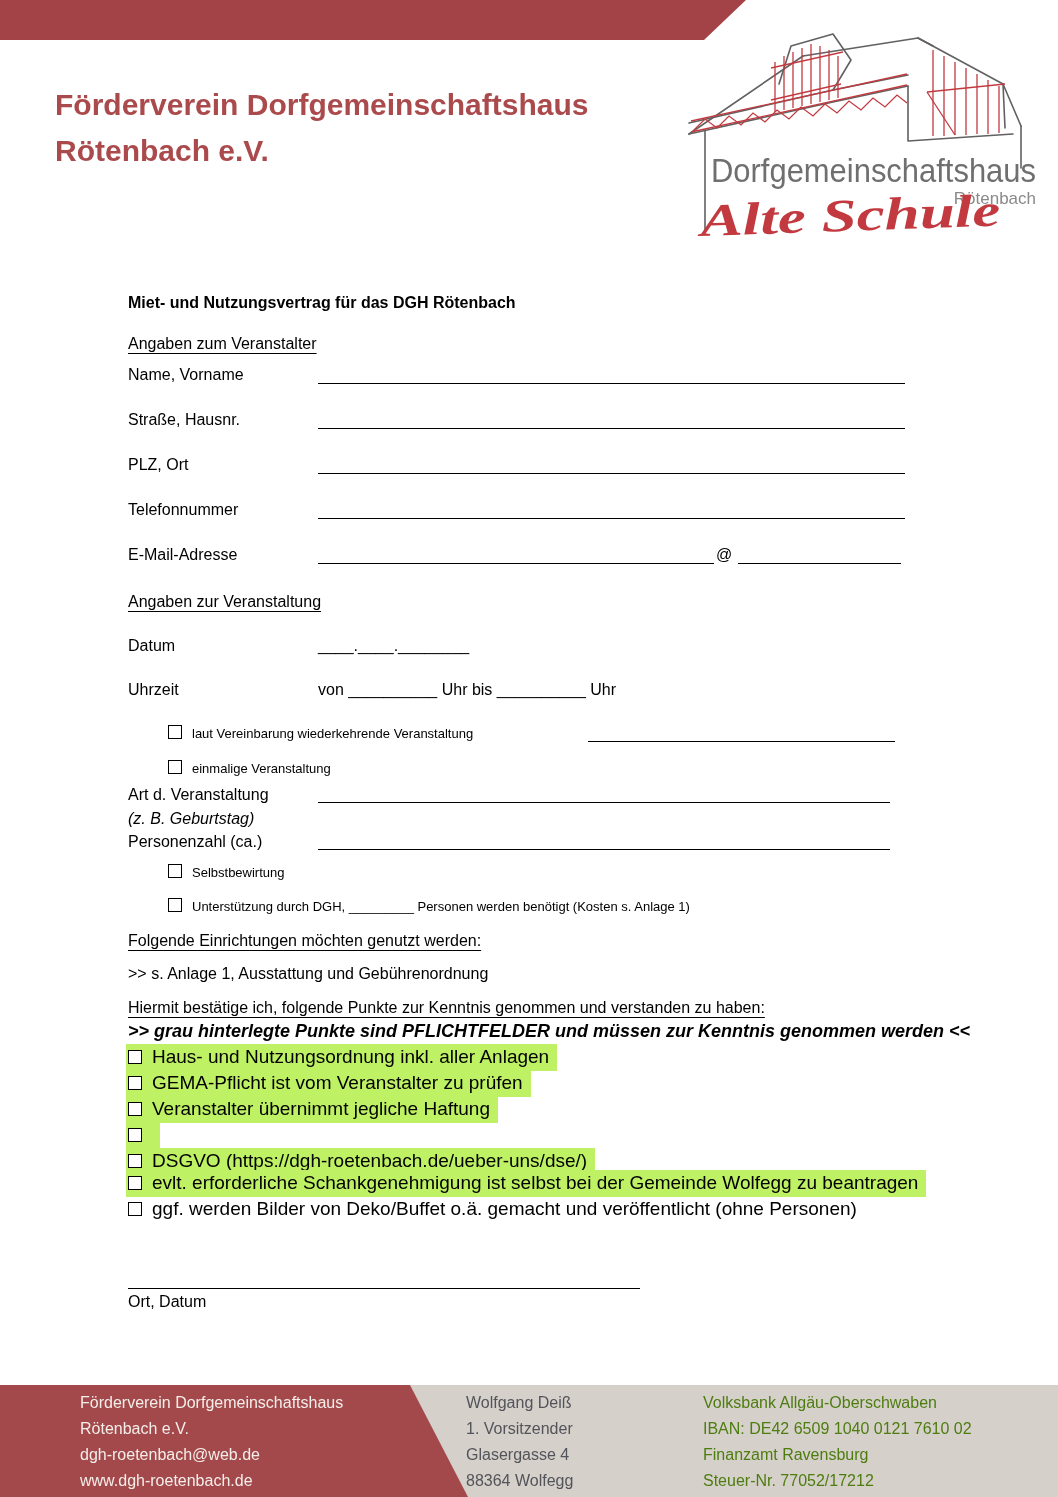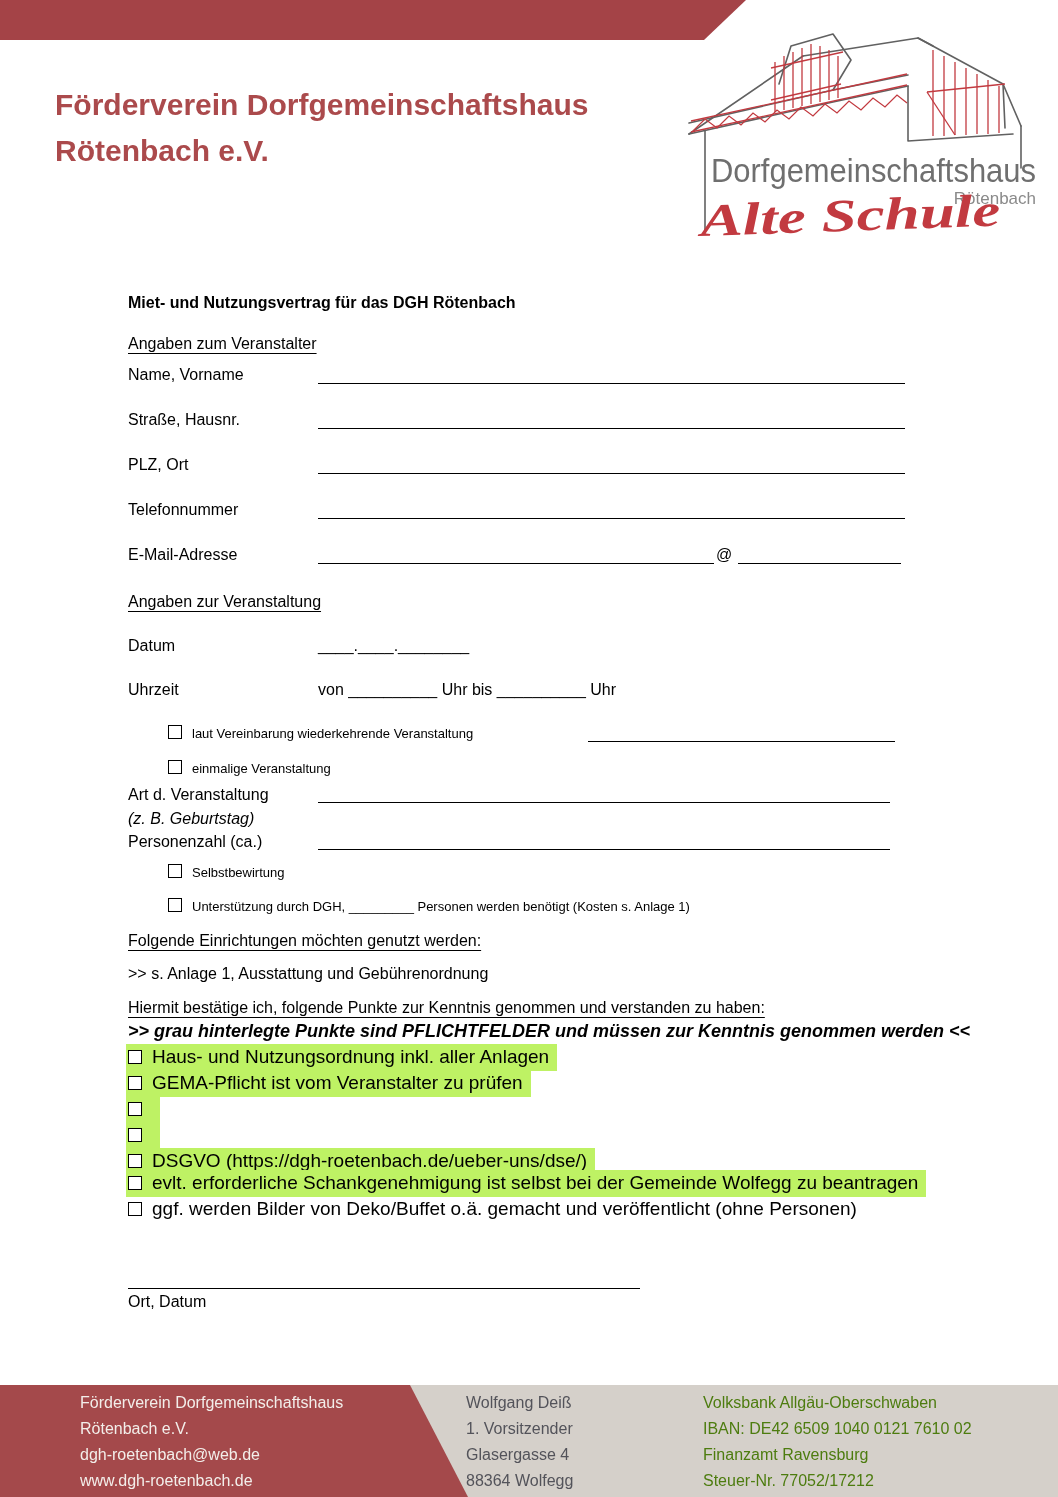--- a/index.html
+++ b/index.html
@@ -154,21 +154,21 @@
   <div class="t u" style="left:128px;top:996px;">Hiermit bestätige ich, folgende Punkte zur Kenntnis genommen und verstanden zu haben:</div>
   <div class="t b i" style="left:128px;top:1020px;font-size:18px;">&gt;&gt; grau hinterlegte Punkte sind PFLICHTFELDER und müssen zur Kenntnis genommen werden &lt;&lt;</div>
 
   <div class="chk hl" style="top:1044px;">
     <span class="cb"></span><span>Haus- und Nutzungsordnung inkl. aller Anlagen</span>
   </div>
   <div class="chk hl" style="top:1070px;">
     <span class="cb"></span><span>GEMA-Pflicht ist vom Veranstalter zu prüfen</span>
   </div>
   <div class="chk hl" style="top:1096px;">
-    <span class="cb"></span>
+    <span class="cb"></span><span>Veranstalter übernimmt jegliche Haftung</span>
   </div>
   <div class="chk hl" style="top:1122px;">
     <span class="cb"></span>
   </div>
   <div class="chk hl" style="top:1148px;text-align:center;">
     <span class="cb"></span><span>DSGVO (https://dgh-roetenbach.de/ueber-uns/dse/)</span>
   </div>
   <div class="chk hl" style="top:1170px;">
     <span class="cb"></span><span>evlt. erforderliche Schankgenehmigung ist selbst bei der Gemeinde Wolfegg zu beantragen</span>
   </div>

